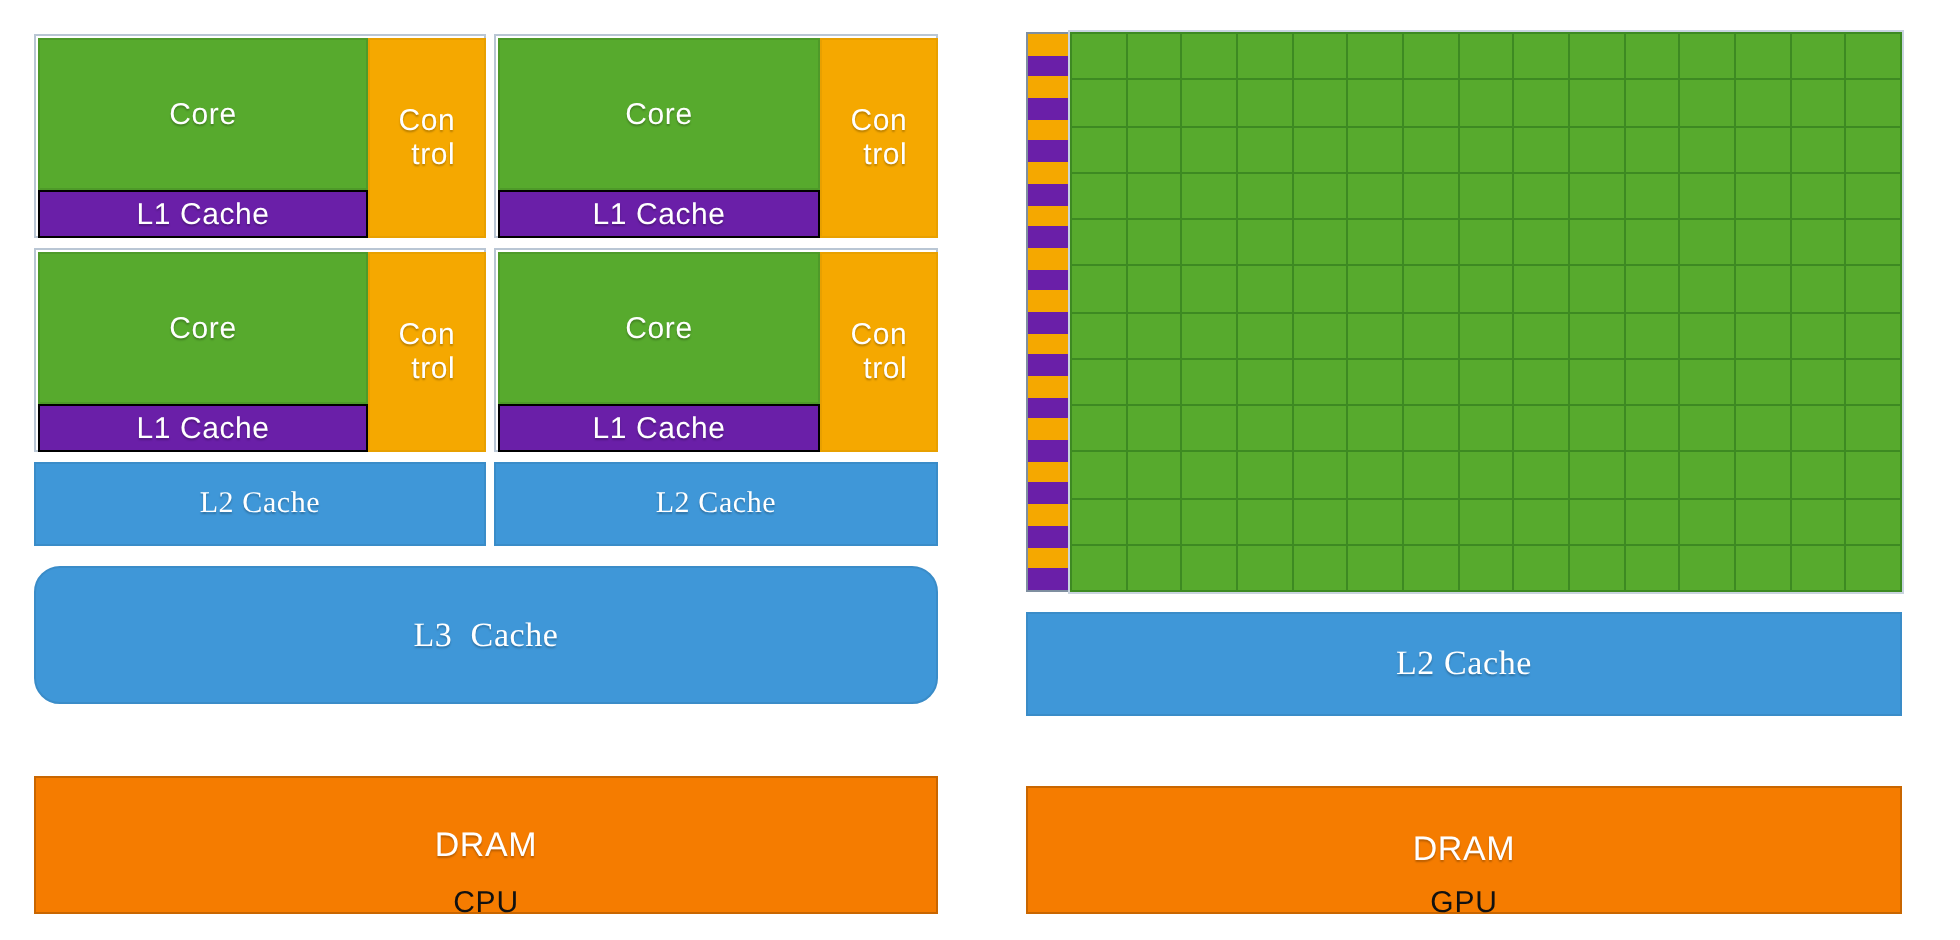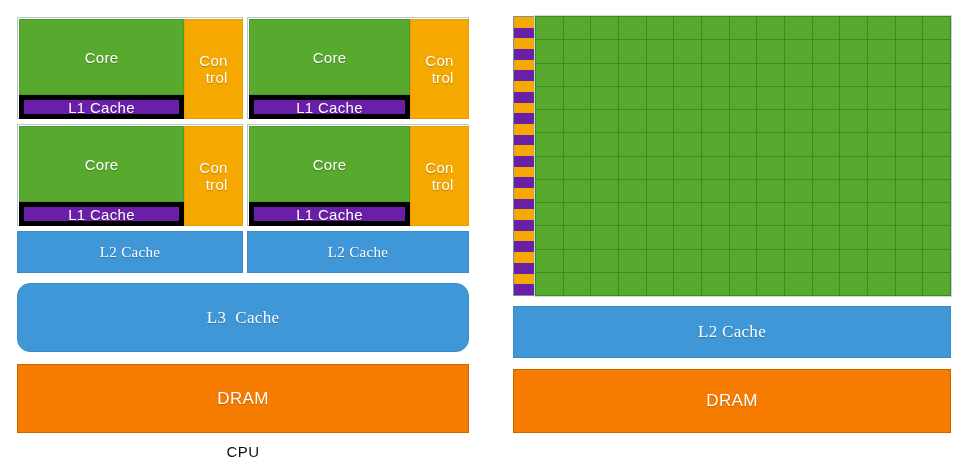--- a/index.html
+++ b/index.html
@@ -32,38 +32,38 @@
     align-items: center;
     justify-content: center;
     color: #ffffff;
     text-shadow: 0 1px 1px rgba(0,0,0,0.25);
     letter-spacing: 0.3px;
     white-space: pre;
   }
 
   .green  { background: #57aa2d; border: 1px solid #4e9a29; }
   .orange { background: #f5a800; border: 1px solid #e8a000; }
-  .purple { background: #6a1fa8; border: 5px solid #000000; }
+  .purple { background: #6a1fa8; border: 1px solid #000000; }
   .blue   { background: #3f97d8; border: 1px solid #3a8cc8; font-family: Liberation Serif, serif; }
   .dram   { background: #f57c00; border: 1px solid #c96600; }
 
   .group-frame {
     position: absolute;
     box-sizing: border-box;
     border: 1px solid #b9c6d4;
     background: #ffffff;
   }
 
   
   .core-label    { font-size: 15px; }
   .control-label { font-size: 15px; line-height: 1.15; text-align: right; }
   .l1-label      { font-size: 15px; }
   .l2-label      { font-size: 15px; }
   .l3-label      { font-size: 17px; }
-  .dram-label    { font-size: 17px; }
+  .dram-label    { font-size: 17px; margin-top: 24px; }
 
   
   .caption {
     position: absolute;
     text-align: center;
     font-size: 15px;
     color: #111111;
     font-weight: 400;
     letter-spacing: 0.4px;
   }
@@ -347,15 +347,16 @@
         <div class="gpu-cell"></div>
         <div class="gpu-cell"></div>
         <div class="gpu-cell"></div>
         <div class="gpu-cell"></div>
       </div>
 
     <div class="block blue l3-label" style="left:23px; top:306px; width:438px; height:52px;">L2 Cache</div>
 
     <div class="block dram dram-label" style="left:23px; top:369px; width:438px; height:64px;">DRAM</div>
 
+    <div class="caption" style="left:23px; top:443px; width:438px;">GPU</div>
   </div>
 
 </div>
 
 </body></html>

